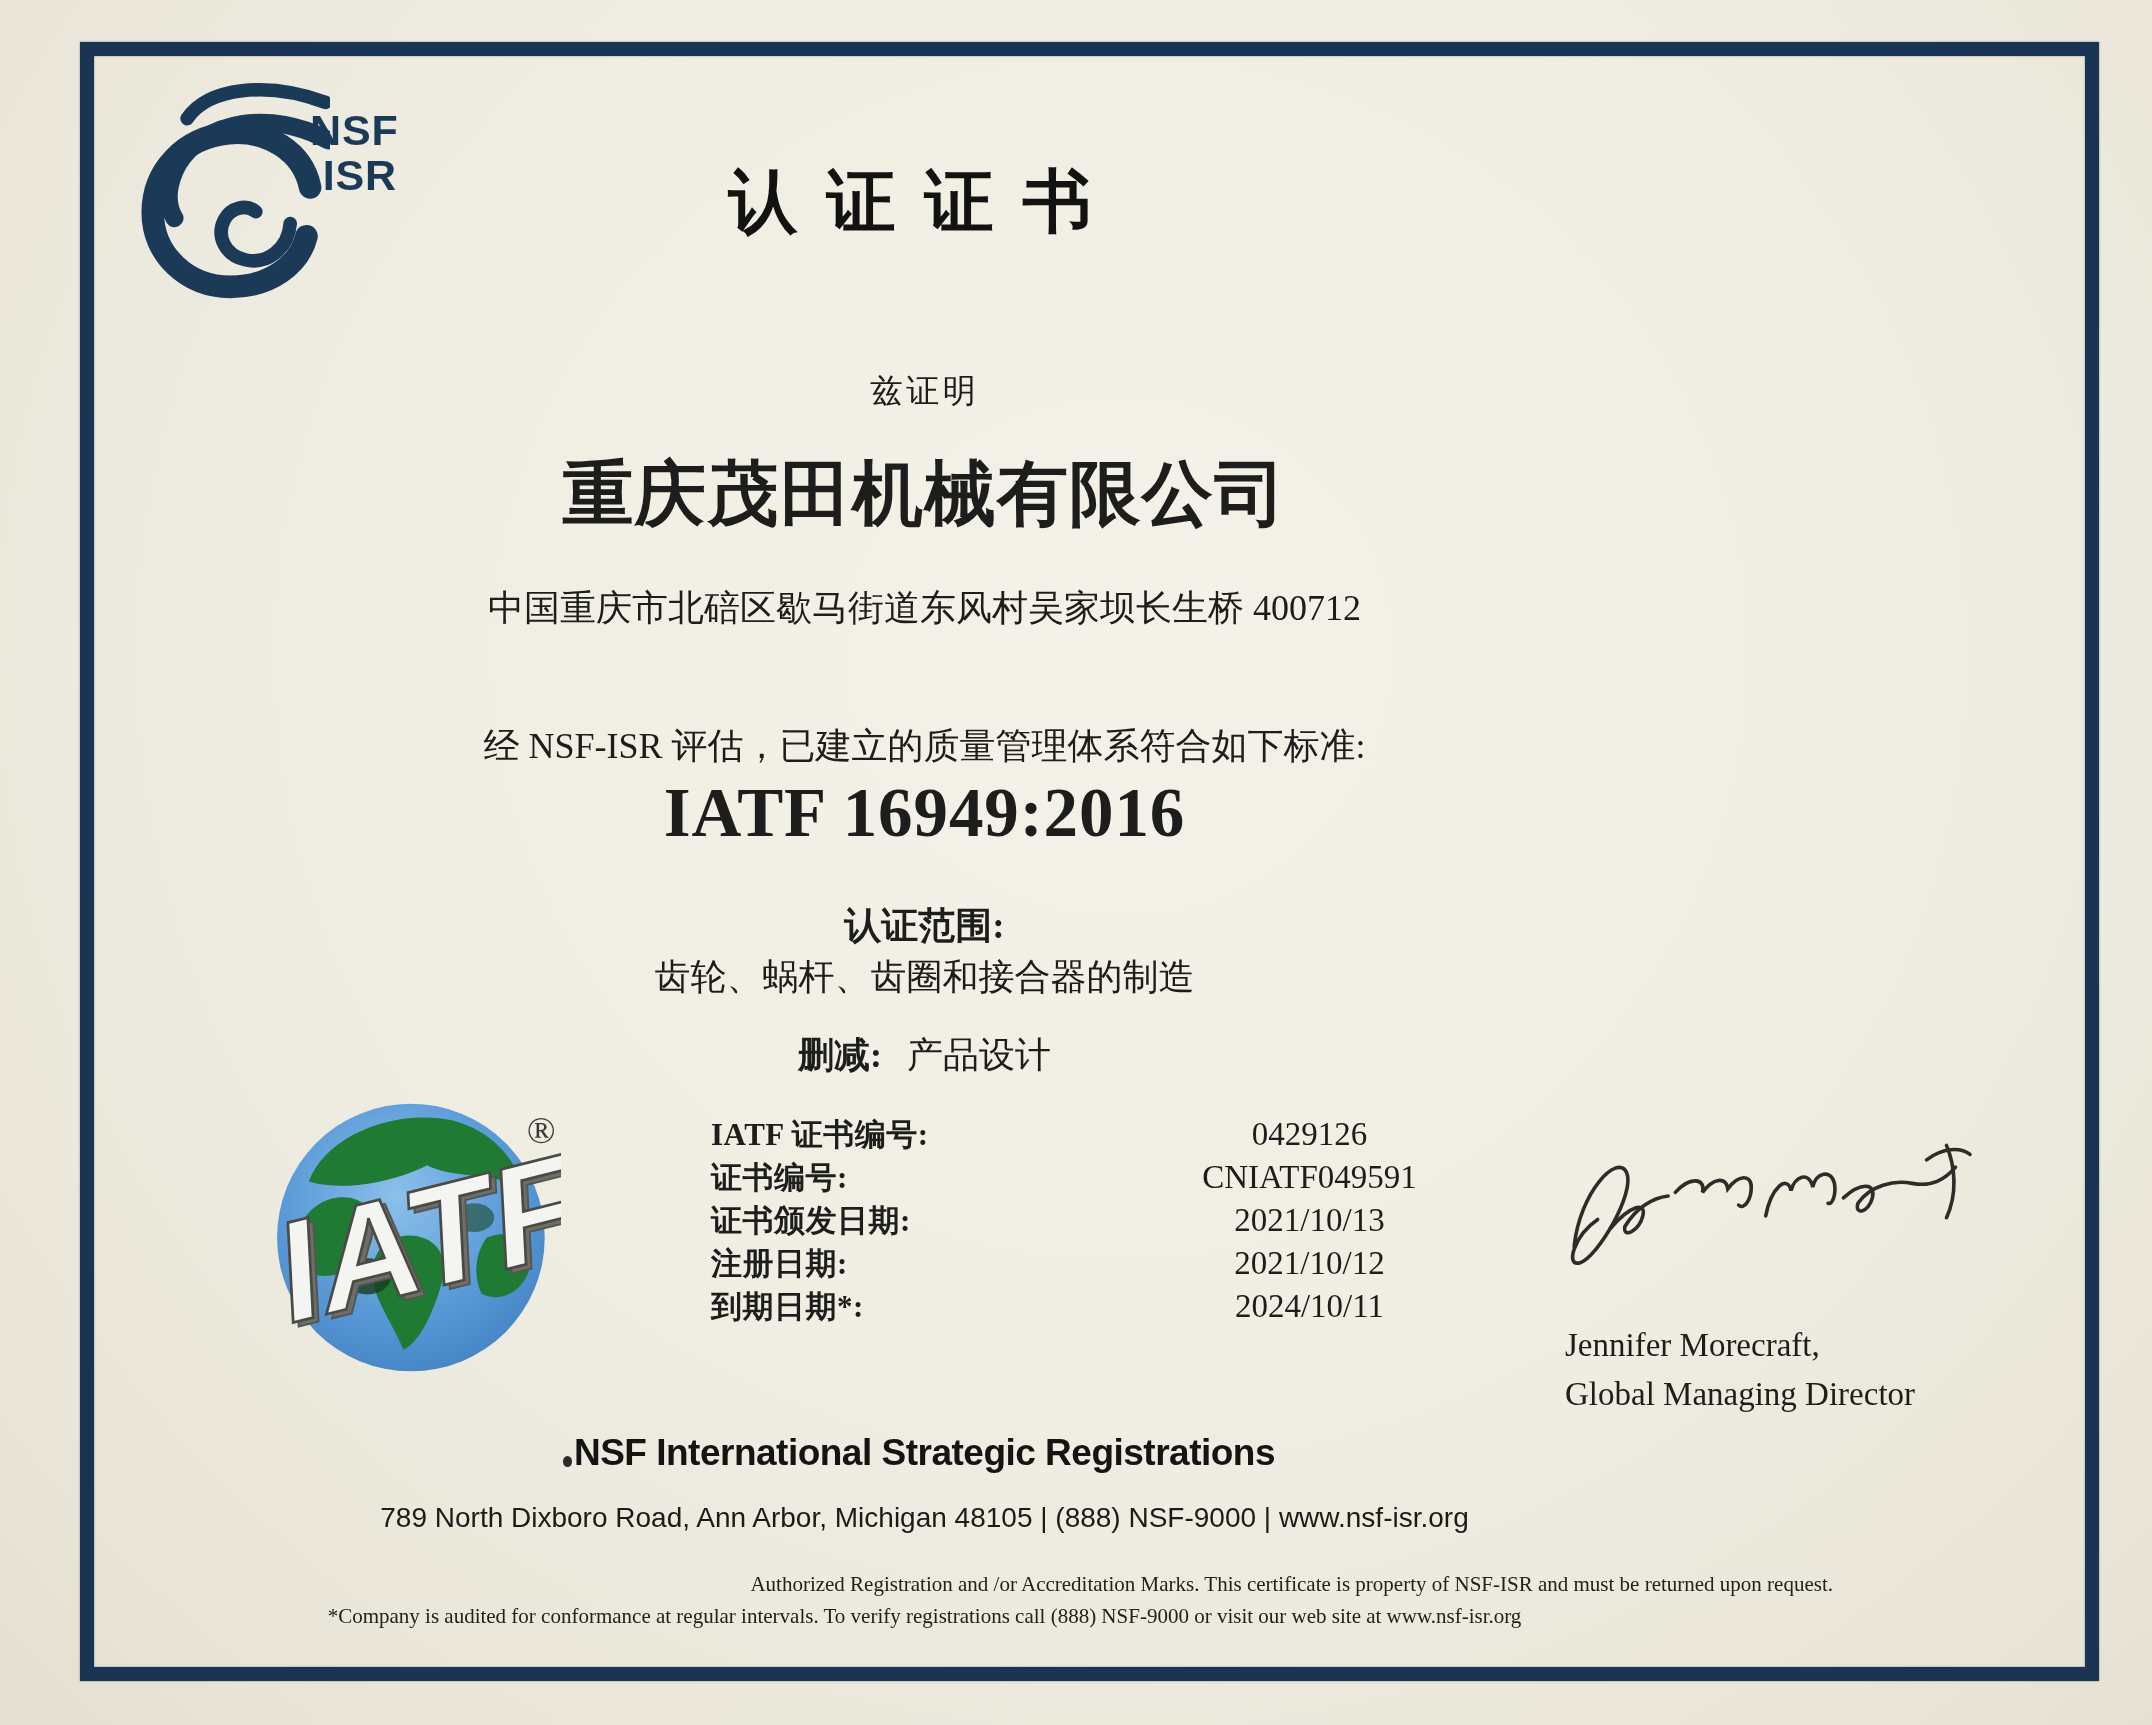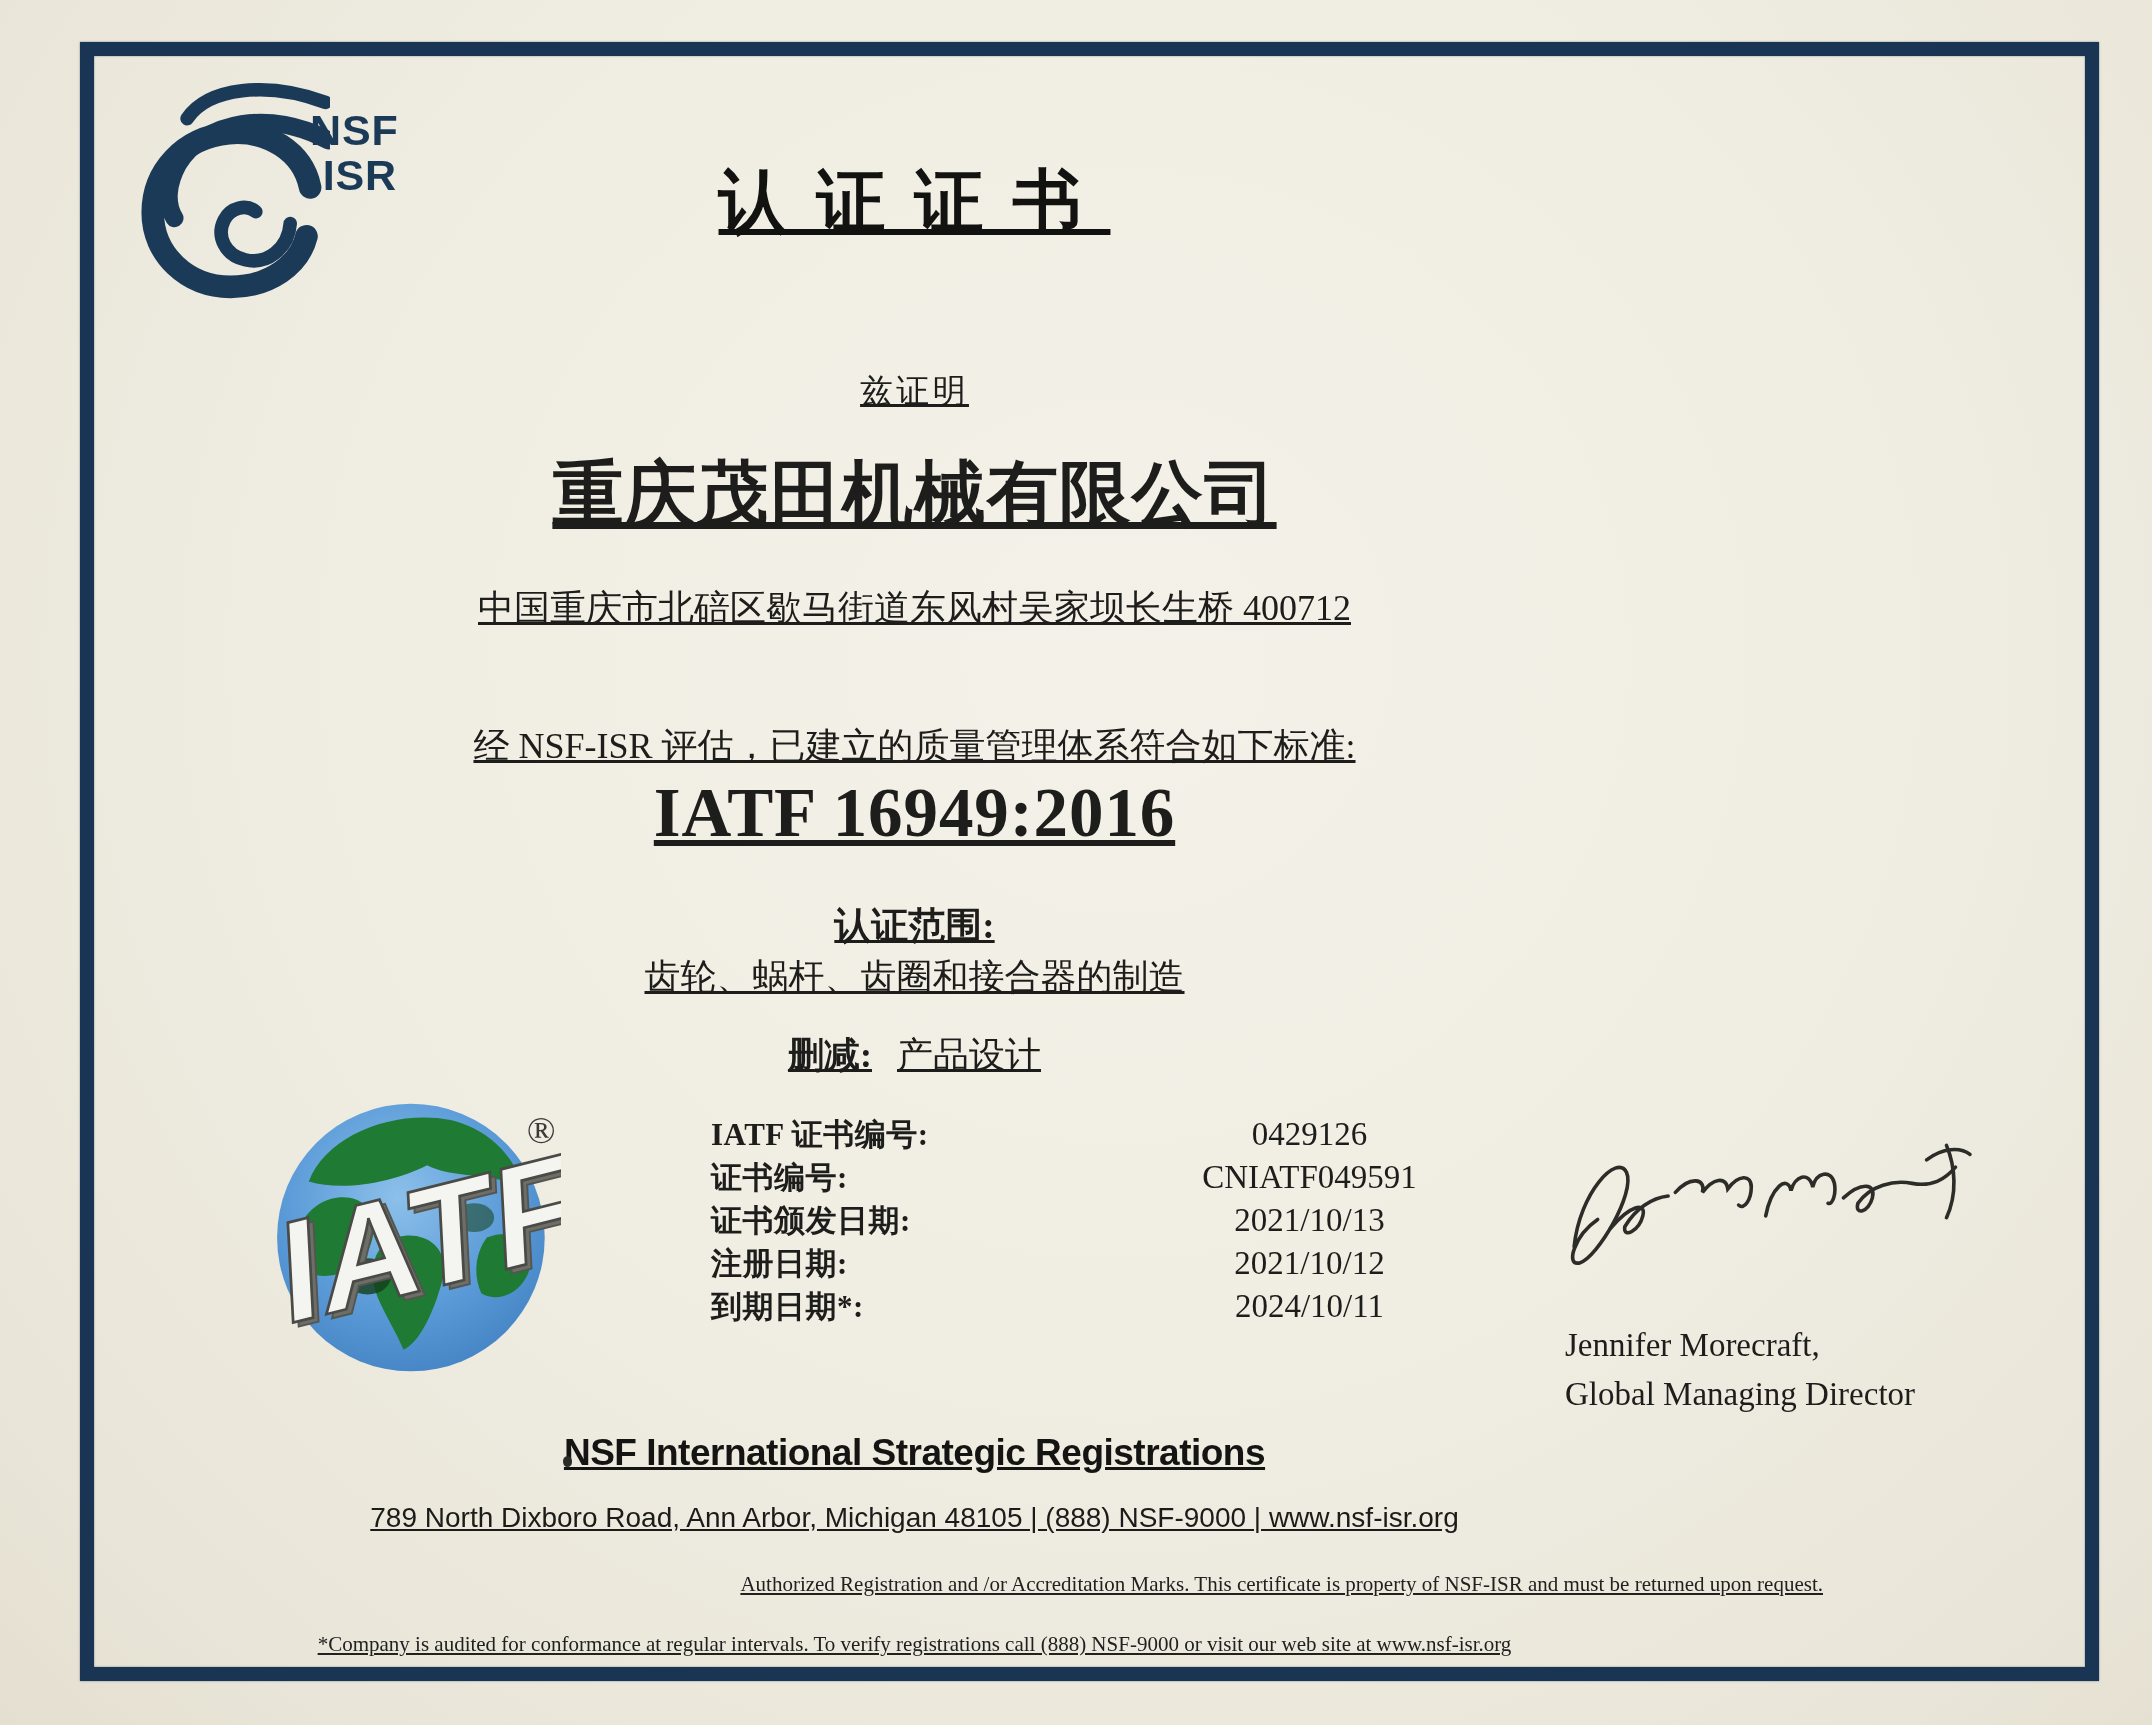--- a/index.html
+++ b/index.html
@@ -13,21 +13,21 @@
     position:relative;width:2153px;height:1726px;
     background:radial-gradient(ellipse at 52% 38%, #f4f1e8 0%, #f0ede3 48%, #e9e5d8 85%, #e4dfd0 100%);
   }
   .abs{position:absolute;}
   .frame{
     position:absolute;left:80px;top:42px;right:54px;bottom:45px;
     border:14.5px solid #1a3553;
     box-shadow:inset 0 0 1.8px rgba(20,40,70,.6), 0 0 1.8px rgba(20,40,70,.5);
     pointer-events:none;
   }
-  .centerline{left:6px;width:1817px;text-align:center;text-decoration:underline;}
+  .centerline{left:16px;width:1817px;text-align:center;}
 
   
   .nsf-logo{left:122px;top:77px;width:344px;height:237px;}
   .nsf-swirl{position:absolute;left:0;top:0;}
   .nsf-text{
     position:absolute;left:188px;top:31px;
     font-family:"Liberation Sans","DejaVu Sans",sans-serif;
     font-weight:bold;font-size:43px;line-height:45px;
     color:#1b3a58;letter-spacing:0.9px;
   }
@@ -72,21 +72,21 @@
     font-weight:bold;font-size:37px;letter-spacing:-0.5px;color:#141412;
   }
   .footer-dot{left:563px;top:1456px;width:9px;height:11px;border-radius:50%;background:#26262?;background:#2a2a27;}
   .footer-address{
     top:1502px;
     font-family:"Liberation Sans","DejaVu Sans",sans-serif;
     font-size:28px;letter-spacing:0;color:#1b1b19;text-align:center;
   }
   .fine-print{font-size:21px;color:#21211f;}
   .fp1{top:1572px;text-align:right;}
-  .fp2{top:1604px;margin-top:28px;}
+  .fp2{top:1604px;}
 </style>
 </head>
 <body>
 
 <div class="photo">
 
   <div class="frame"></div>
 
   <div class="abs nsf-logo">
     <svg class="nsf-swirl" width="208" height="228" viewBox="0 0 230 252" fill="none">

